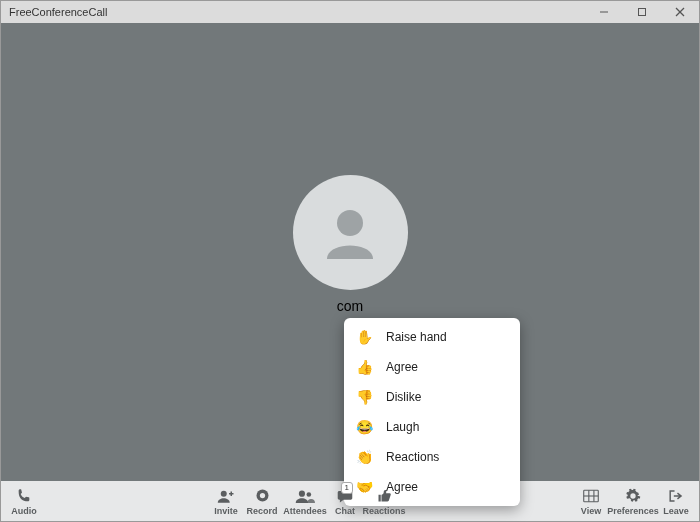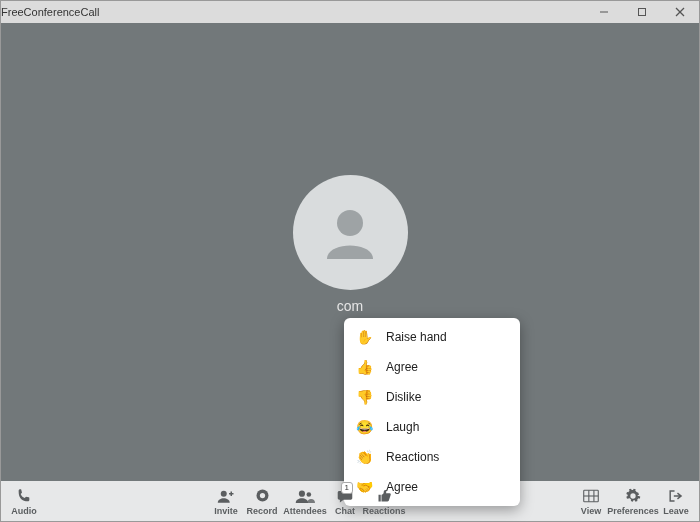--- a/index.html
+++ b/index.html
@@ -1,26 +1,26 @@
 <!DOCTYPE html>
 <html><head>
 <meta charset="utf-8">
 <style>
   * { box-sizing: border-box; margin: 0; padding: 0; }
   html, body { width: 700px; height: 522px; font-family: "Segoe UI", Arial, sans-serif; overflow: hidden; }
   .window { width: 700px; height: 522px; background: #5d6264; display: flex; flex-direction: column; border: 1px solid #999; }
-  .titlebar { height: 22px; background: #dcdcdc; display: flex; align-items: center; font-size: 11px; color: #333; }
+  .titlebar { height: 22px; background: #dcdcdc; display: flex; align-items: center; padding-left: 8px; font-size: 11px; color: #333; }
   .titlebar-spacer { flex: 1; }
   .win-btn { width: 38px; height: 22px; display: flex; align-items: center; justify-content: center; color: #333; font-size: 12px; cursor: pointer; }
   .win-btn svg { display:block; }
 
   .stage { flex: 1; background: #72787a; position: relative; display: flex; align-items: center; justify-content: center; }
   .avatar { width: 115px; height: 115px; border-radius: 50%; background: #d9dcdd; display: flex; align-items: center; justify-content: center; position: relative; top: -20px; }
   .avatar svg { display:block; }
-  .participant-name { position: absolute; left: 50%; transform: translateX(-50%); top: 275px; color: #e5e5e5; font-size: 14px; }
+  .participant-name { position: absolute; left: 50%; transform: translateX(-50%); top: 275px; color: #000000; font-size: 14px; }
 
   .reactions-popup { position: absolute; left: 343px; top: 295px; width: 176px; background: #fff; border-radius: 6px; box-shadow: 0 4px 14px rgba(0,0,0,0.35); overflow: hidden; padding: 4px 0; }
   .reaction-item { display: flex; align-items: center; height: 30px; padding: 0 12px; font-size: 12px; color: #222; cursor: pointer; }
   .reaction-emoji { width: 20px; font-size: 14px; margin-right: 10px; }
 
   .toolbar { height: 40px; background: #e7e8e9; display: flex; align-items: center; padding: 0 6px; gap: 2px; }
   .tool-group { display: flex; align-items: center; }
   .gap-flex { flex: 1; }
   .tool-btn { display: flex; flex-direction: column; align-items: center; justify-content: center; width: 46px; height: 38px; color: #5b5e60; cursor: pointer; font-size: 9px; position: relative; }
   .tool-btn .ico { height: 18px; display:flex; align-items:center; justify-content:center; }

